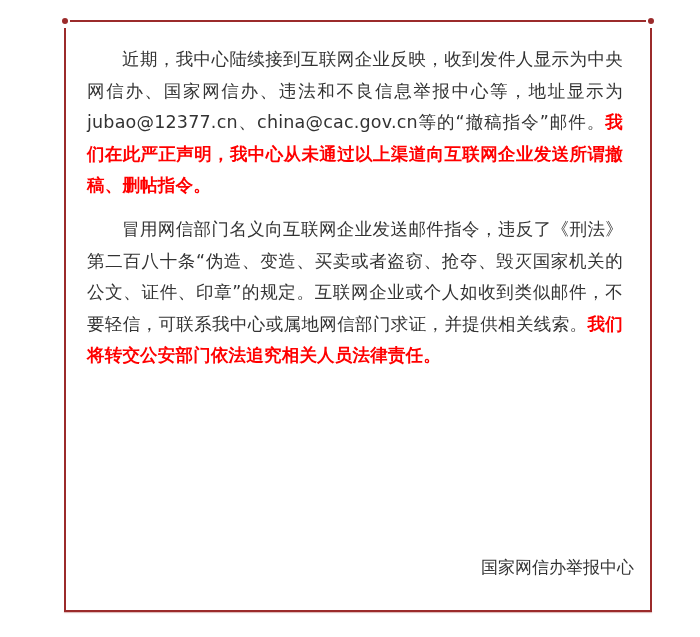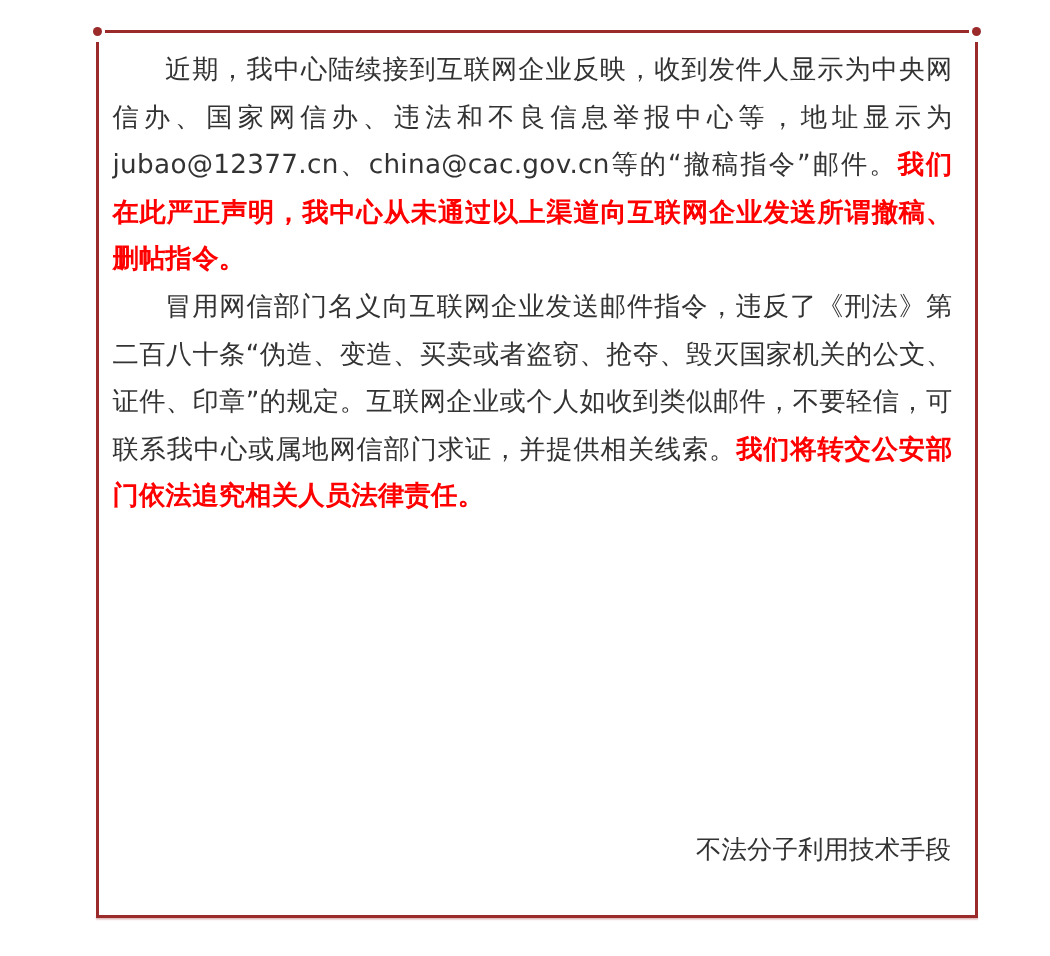--- a/index.html
+++ b/index.html
@@ -62,21 +62,21 @@
       left: 75px;
       top: 32px;
       width: 560px;
       color: #333333;
       font-size: 17.5px;
       line-height: 31.6px;
       text-align: justify;
       letter-spacing: 0.2px;
     }
     .content p {
-      margin: 0;
+      margin: 12px;
       text-indent: 2em;
     }
     .hl {
       color: #ff0000;
       font-weight: bold;
     }
     .signature {
       position: absolute;
       right: 66px;
       top: 552px;
@@ -97,14 +97,14 @@
   <div class="side right"></div>
   <div class="bottom-line"></div>
 </div>
 
 <div class="content">
   <p><span>近期，我中心陆续接到互联网企业反映，收到发件人显示为中央网信办、国家网信办、违法和不良信息举报中心等，地址显示为jubao@12377.cn、china@cac.gov.cn等的“撤稿指令”邮件。</span><span class="hl">我们在此严正声明，我中心从未通过以上渠道向互联网企业发送所谓撤稿、删帖指令。</span></p>
   <p><span>冒用网信部门名义向互联网企业发送邮件指令，违反了《刑法》第二百八十条“伪造、变造、买卖或者盗窃、抢夺、毁灭国家机关的公文、证件、印章”的规定。互联网企业或个人如收到类似邮件，不要轻信，可联系我中心或属地网信部门求证，并提供相关线索。</span><span class="hl">我们将转交公安部门依法追究相关人员法律责任。</span></p>
 </div>
 
 <div class="signature">
-  <div>不法分子利用技术手段</div>
+  <div>国家网信办举报中心</div>
 </div>
 
 </body></html>

